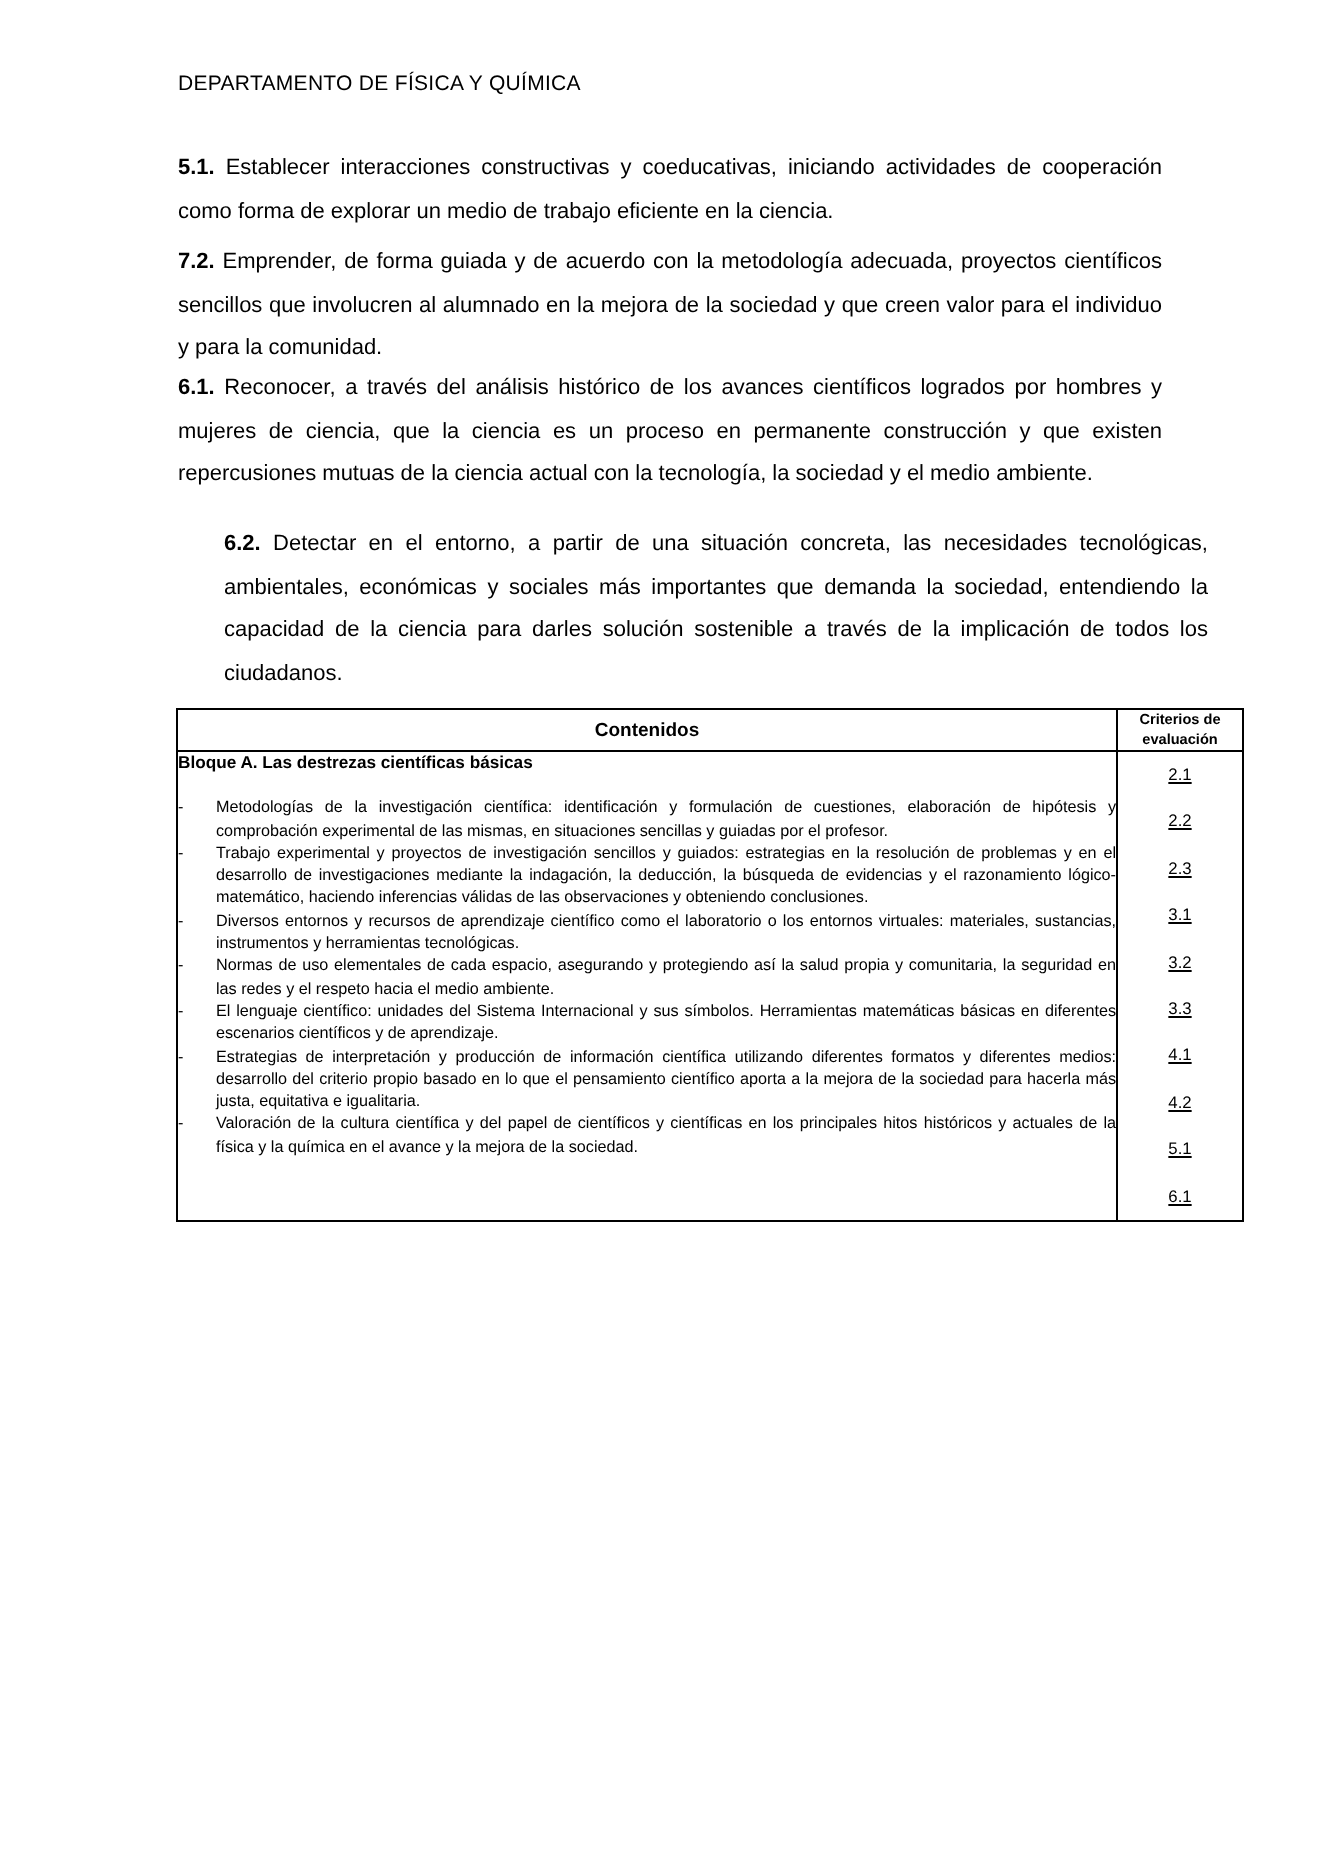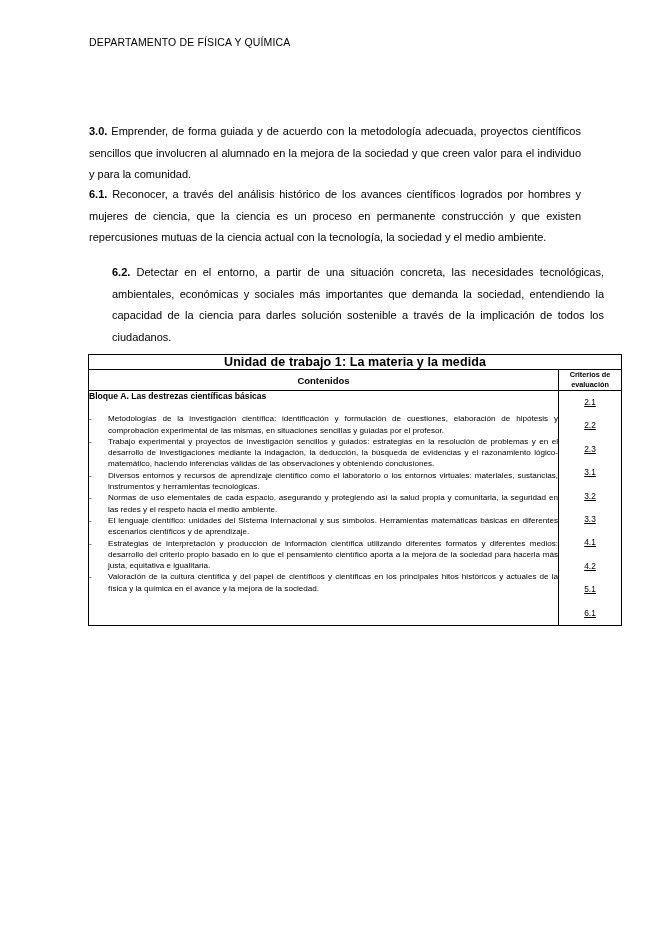--- a/index.html
+++ b/index.html
@@ -127,24 +127,29 @@
     line-height: 23.4px;
   }
 </style>
 </head>
 <body>
 
 <div class="page">
 
   <div class="doc-header">DEPARTAMENTO DE FÍSICA Y QUÍMICA</div>
 
+  <div class="body-block" style="top:74px;">
+    <p class="para">
+      <span class="lead">5.1.</span><span> Establecer interacciones constructivas y coeducativas, iniciando actividades de cooperación como forma de explorar un medio de trabajo eficiente en la ciencia.</span>
+    </p>
+  </div>
 
   <div class="body-block" style="top:121px;">
     <p class="para">
-      <span class="lead">3.0.</span><span> Emprender, de forma guiada y de acuerdo con la metodología adecuada, proyectos científicos sencillos que involucren al alumnado en la mejora de la sociedad y que creen valor para el individuo y para la comunidad.</span>
+      <span class="lead">7.2.</span><span> Emprender, de forma guiada y de acuerdo con la metodología adecuada, proyectos científicos sencillos que involucren al alumnado en la mejora de la sociedad y que creen valor para el individuo y para la comunidad.</span>
     </p>
   </div>
 
   <div class="body-block" style="top:184px;">
     <p class="para">
       <span class="lead">6.1.</span><span> Reconocer, a través del análisis histórico de los avances científicos logrados por hombres y mujeres de ciencia, que la ciencia es un proceso en permanente construcción y que existen repercusiones mutuas de la ciencia actual con la tecnología, la sociedad y el medio ambiente.</span>
     </p>
   </div>
 
   <div class="body-block" style="top:262px;margin-left:23px;">
@@ -152,23 +157,20 @@
       <span class="lead">6.2.</span><span> Detectar en el entorno, a partir de una situación concreta, las necesidades tecnológicas, ambientales, económicas y sociales más importantes que demanda la sociedad, entendiendo la capacidad de la ciencia para darles solución sostenible a través de la implicación de todos los ciudadanos.</span>
     </p>
   </div>
 
   <table class="unit-table">
     <colgroup>
       <col style="width:470px;">
       <col style="width:63px;">
     </colgroup>
     <tbody>
-      <tr>
-        <td class="title-cell" colspan="2">Unidad de trabajo 1: La materia y la medida</td>
-      </tr>
       <tr>
         <td class="contenidos-head">Contenidos</td>
         <td class="criterios-head">Criterios de evaluación</td>
       </tr>
       <tr>
         <td class="contenidos-body">
           <div class="bloque-title">Bloque A. Las destrezas científicas básicas</div>
           <ul class="content-list">
             <li><span class="dash">-</span><span>Metodologías de la investigación científica: identificación y formulación de cuestiones, elaboración de hipótesis y comprobación experimental de las mismas, en situaciones sencillas y guiadas por el profesor.</span></li>
             <li><span class="dash">-</span><span>Trabajo experimental y proyectos de investigación sencillos y guiados: estrategias en la resolución de problemas y en el desarrollo de investigaciones mediante la indagación, la deducción, la búsqueda de evidencias y el razonamiento lógico-matemático, haciendo inferencias válidas de las observaciones y obteniendo conclusiones.</span></li>

